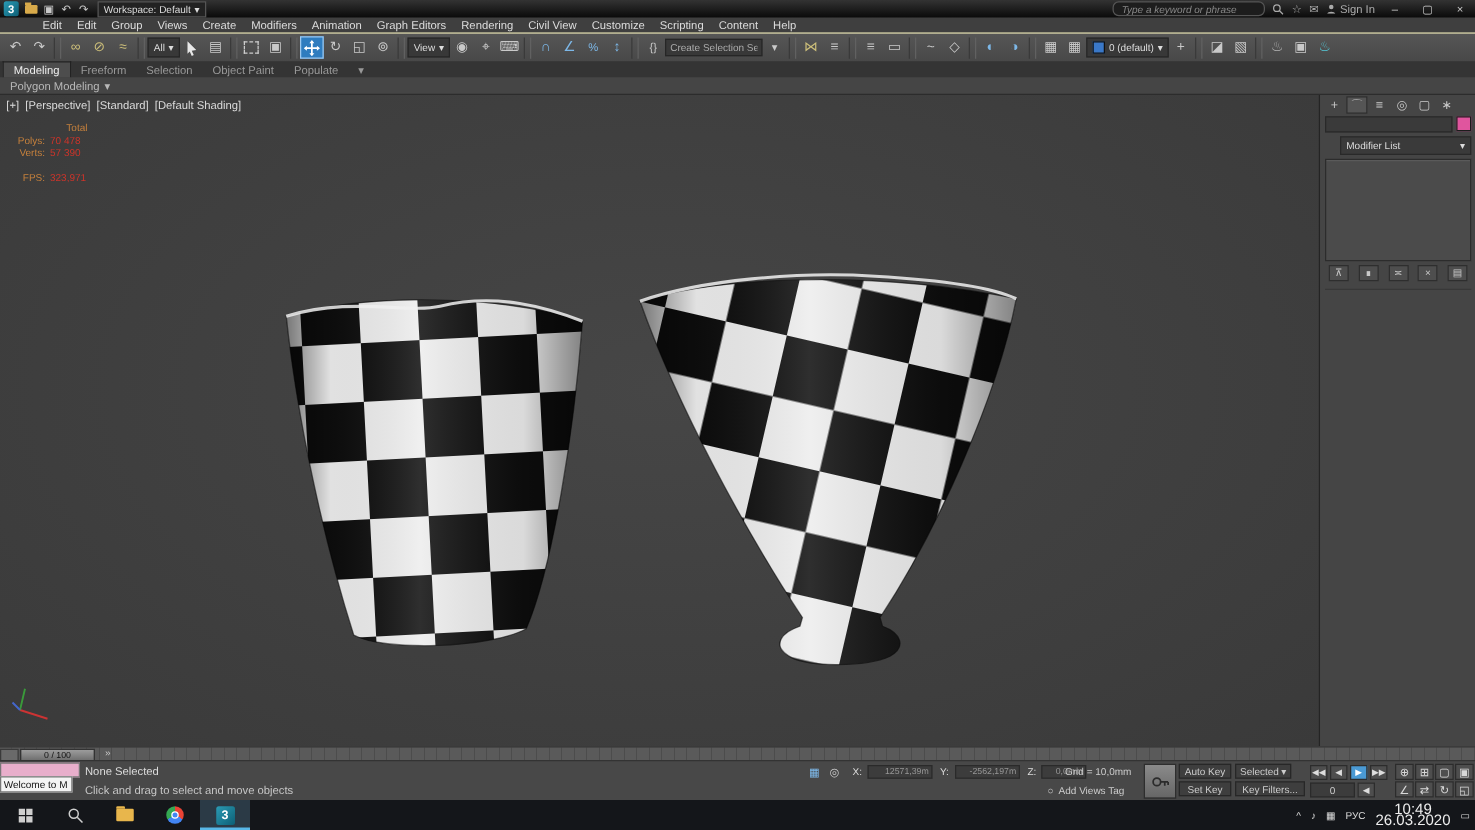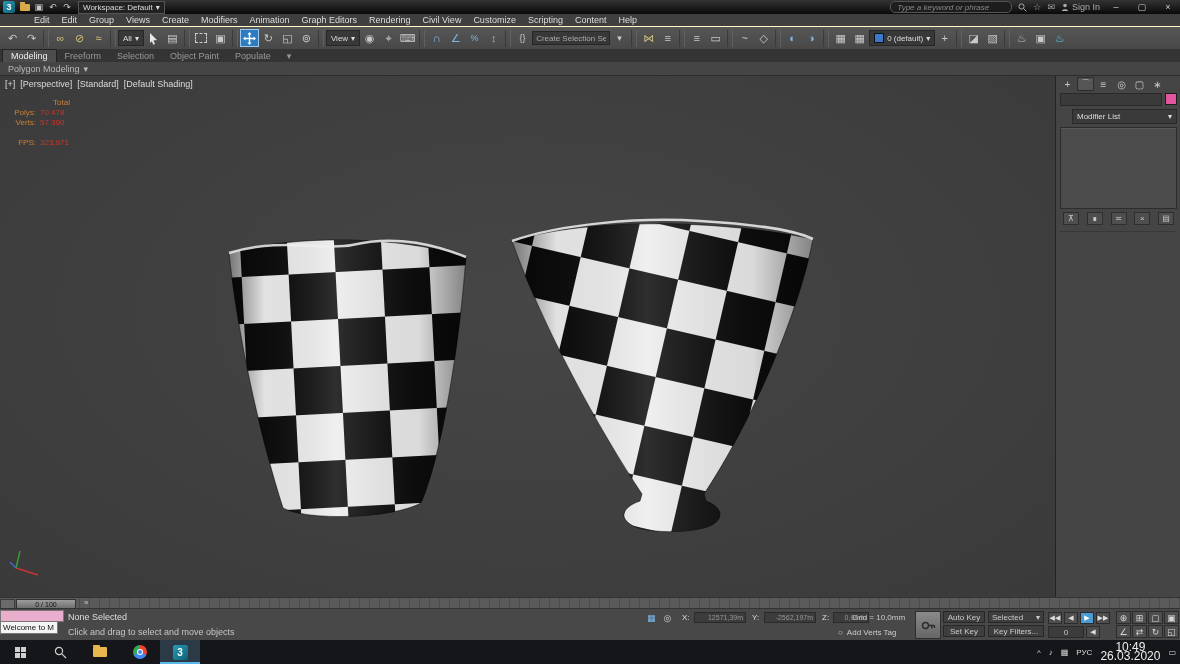--- a/index.html
+++ b/index.html
@@ -385,31 +385,31 @@
 
   <span class="coordlab" style="left:682px">X:</span>
   <span class="coordfield" style="left:694px;width:52px">12571,39m</span>
   <span class="coordlab" style="left:752px">Y:</span>
   <span class="coordfield" style="left:764px;width:52px">-2562,197m</span>
   <span class="coordlab" style="left:822px">Z:</span>
   <span class="coordfield" style="left:833px;width:36px">0,0mm</span>
   <span class="gridlab">Grid = 10,0mm</span>
   <span class="timetag">
     <span>○</span>
-    <span>Add Verts Tag</span>
+    <span>Add Views Tag</span>
   </span>
 
   <span class="bigkey">
     <svg width="15" height="15" viewBox="0 0 15 15">
         <circle cx="4.5" cy="7.5" r="3" fill="none" stroke="#2b2b2b" stroke-width="1.4"></circle>
         <path d="M7.5 7.5 H13.5 M10.8 7.5 V10.5 M13.5 7.5 V10" stroke="#2b2b2b" stroke-width="1.4" fill="none"></path>
       </svg>
   </span>
   <span class="kbtn" style="left:943px;top:2px;width:42px">Auto Key</span>
-  <span class="kbtn kdd" style="left:988px;top:2px;width:56px">
+  <span class="kbtn kdd" style="left:988px;top:2px;width:45px">
     <span>Selected</span>
     <span>▾</span>
   </span>
   <span class="kbtn" style="left:943px;top:16px;width:42px">Set Key</span>
   <span class="kbtn" style="left:988px;top:16px;width:56px">Key Filters...</span>
 
   <span class="tpbtn" style="left:1048px;top:3px">◀◀</span>
   <span class="tpbtn" style="left:1064px;top:3px">◀</span>
   <span class="tpbtn play" style="left:1080px;top:3px">▶</span>
   <span class="tpbtn" style="left:1096px;top:3px">▶▶</span>

